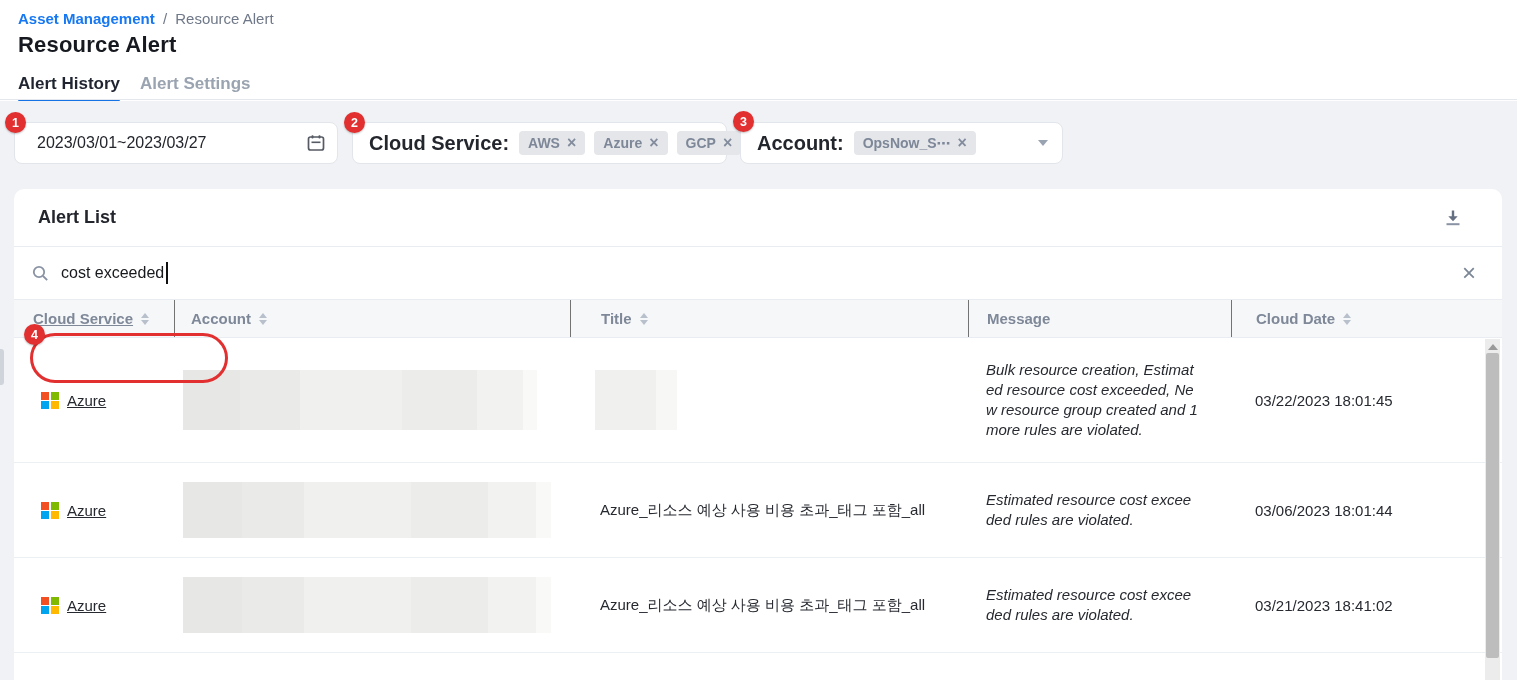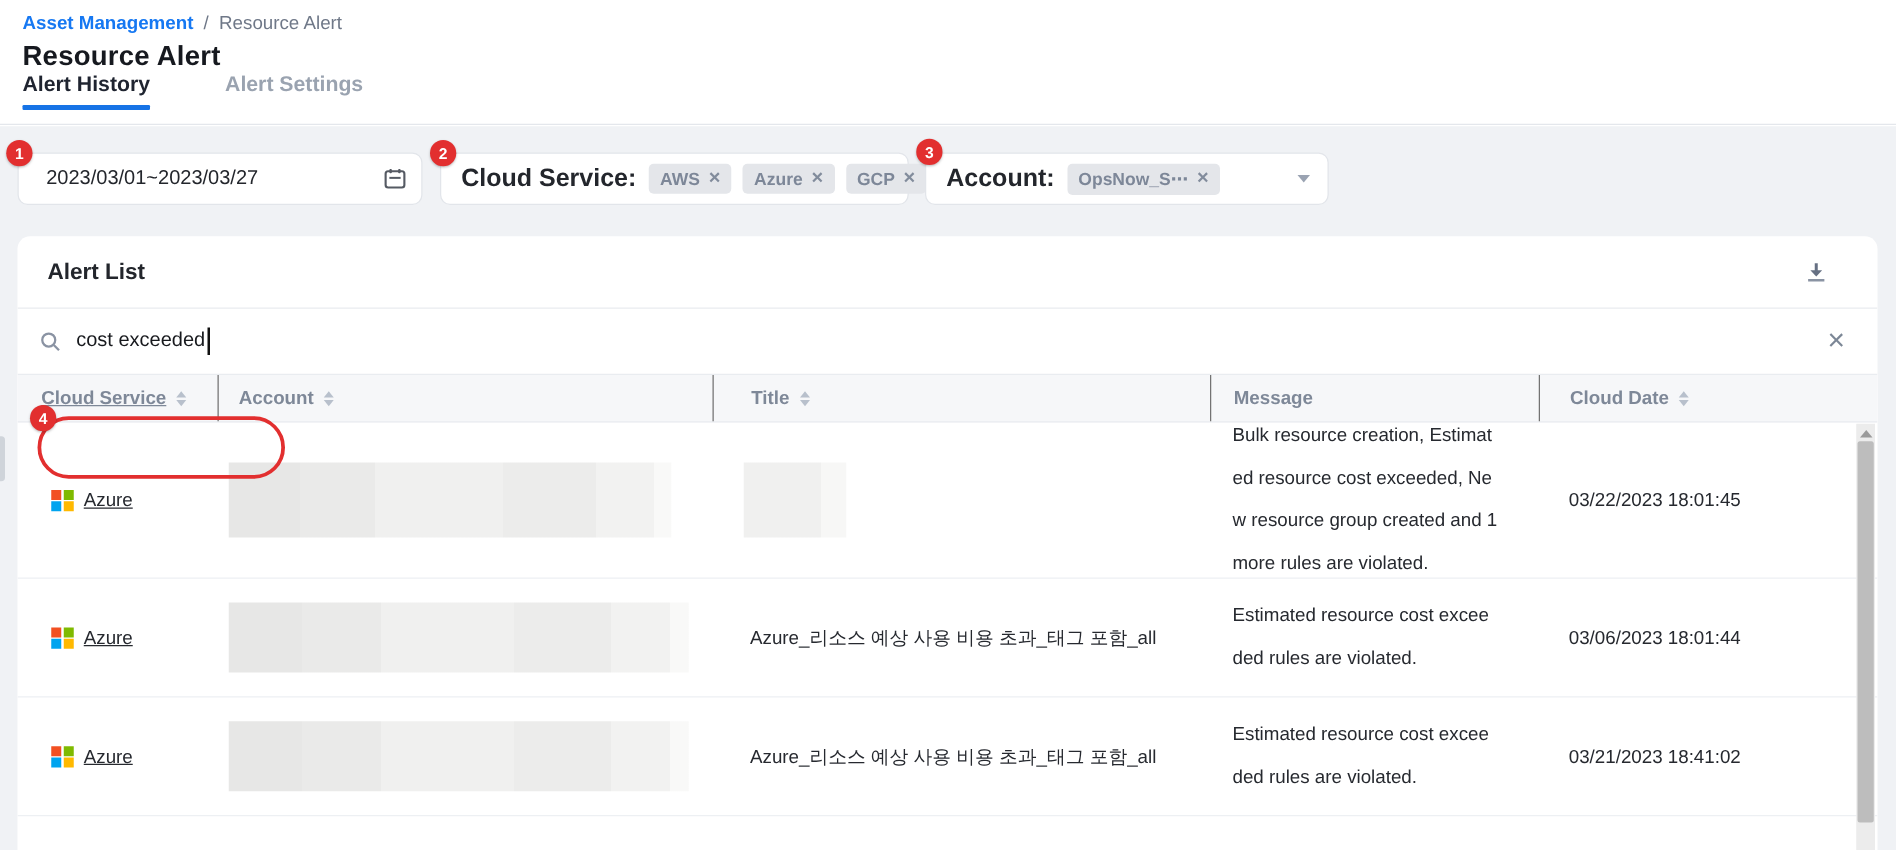--- a/index.html
+++ b/index.html
@@ -6,21 +6,21 @@
   html,body { width:1517px; height:680px; overflow:hidden; }
   body { font-family:"Liberation Sans","DejaVu Sans",sans-serif; background:#fff; position:relative; color:#2b2f38; }
 
   
   .top { background:#fff; padding:10px 0 0 18px; height:100px; border-bottom:1px solid #e4e7ec; position:relative; }
   .breadcrumb { font-size:15px; }
   .breadcrumb .link { color:#1678f2; font-weight:600; cursor:pointer; }
   .breadcrumb .sep { color:#6f7888; margin:0 4px; }
   .breadcrumb .cur { color:#6f7888; }
   .page-title { font-size:22px; font-weight:700; color:#16191f; margin-top:5px; letter-spacing:.2px; }
-  .tabs { display:flex; gap:60px; }
+  .tabs { display:flex; gap:20px; margin-top:16px; }
   .tab { font-size:17px; font-weight:700; color:#9aa3b0; padding-bottom:9px; cursor:pointer; position:relative; }
   .tab.active { color:#1f2430; }
   .tab.active::after { content:""; position:absolute; left:0; right:0; bottom:-1px; height:4px; background:#1673e6; border-radius:1px; }
 
   
   .content { position:absolute; top:101px; left:0; right:0; bottom:0; background:#f0f2f5; }
 
   .filter-box { position:absolute; top:21px; height:42px; background:#fff; border:1px solid #e2e5ea; border-radius:8px; display:flex; align-items:center; }
   .f-date { left:14px; width:324px; padding:0 12px 0 22px; justify-content:space-between; }
   .f-date .val { font-size:16px; color:#23262c; }
@@ -58,21 +58,21 @@
   .sort .up { border-bottom:5px solid #b8c0cc; }
   .sort .dn { border-top:5px solid #b8c0cc; }
 
   .trow { display:flex; border-bottom:1px solid #edf0f3; position:relative; font-size:15px; color:#26292f; }
   .trow .cell { display:flex; align-items:center; }
   .r1 { height:125px; }
   .r2 { height:95px; }
   .provider { display:flex; align-items:center; gap:9px; padding-left:27px; }
   .mslogo { width:17px; height:17px; display:grid; grid-template-columns:8px 8px; grid-template-rows:8px 8px; gap:1.5px; }
   .mslogo i { display:block; }
-  .msg { width:212px; word-break:break-all; line-height:34px; padding:10px 0; }
+  .msg { width:212px; word-break:break-all; line-height:20px; padding:10px 0;font-style:italic; }
   .date { white-space:nowrap; }
 
   .redact { background:linear-gradient(90deg,#e7e7e6 0%,#e7e7e6 16%,#eaeae9 16%,#eaeae9 33%,#f0f0ef 33%,#f0f0ef 62%,#ececeb 62%,#ececeb 83%,#f2f2f1 83%,#f2f2f1 96%,#f9f9f8 96%); }
   .redact-a1 { position:absolute; left:169px; top:32px; width:354px; height:60px; }
   .redact-t1 { position:absolute; left:581px; top:32px; width:82px; height:60px; background:linear-gradient(90deg,#f0f0ef 0 75%,#f7f7f6 75%); }
   .redact-a2 { position:absolute; left:169px; top:19px; width:368px; height:56px; }
 
   
   .red-oval { position:absolute; left:16px; top:144px; width:198px; height:50px; border:3px solid #e22f2f; border-radius:26px; z-index:25; pointer-events:none; }
 

